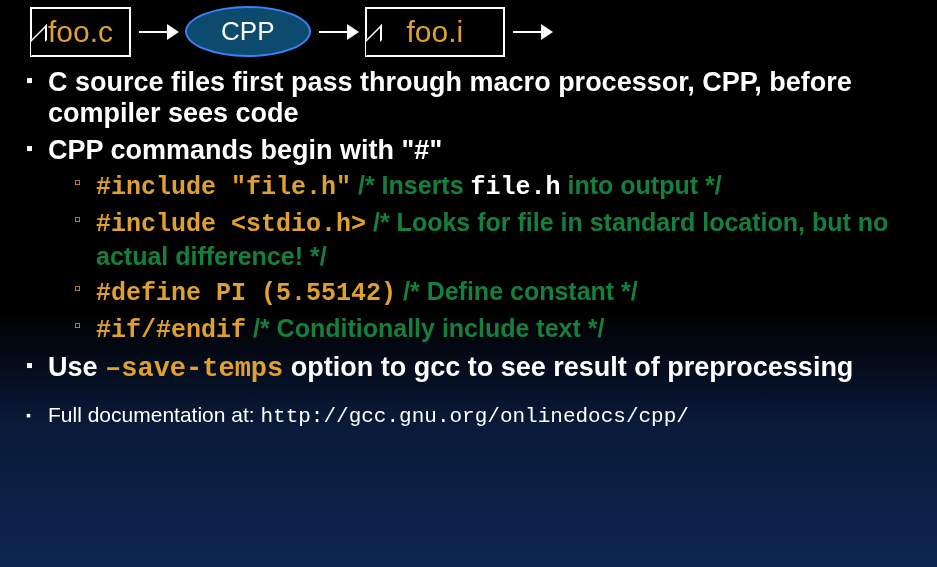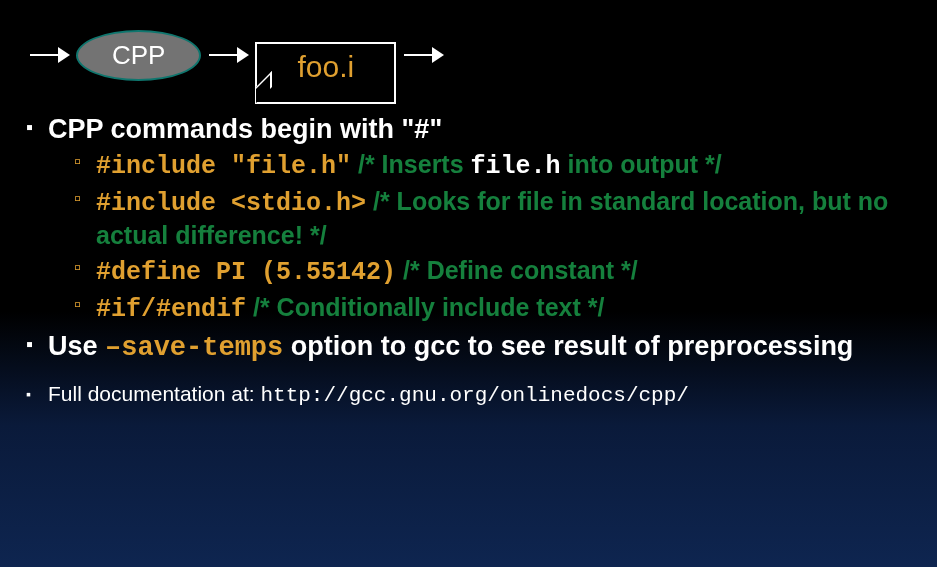--- a/index.html
+++ b/index.html
@@ -32,26 +32,26 @@
     left: -1px;
     width: 14px;
     height: 14px;
     border-top: 2px solid #fff;
     border-right: 2px solid #fff;
     background: #000;
     transform: skewY(-45deg);
     transform-origin: top left;
   }
   .oval {
-    border: 2px solid #0f766e;
+    border: 2px solid #3b82f6;
     border-radius: 50%;
     padding: 8px 34px;
     font-size: 26px;
     color: #ffffff;
-    background: #737373;
+    background: #0c4a6e;
   }
   .arrow {
     display: inline-block;
     width: 38px;
     position: relative;
   }
   .arrow::before {
     content: "";
     position: absolute;
     top: 50%;
@@ -65,21 +65,21 @@
     content: "";
     position: absolute;
     right: -2px;
     top: 50%;
     transform: translateY(-50%);
     width: 0; height: 0;
     border-left: 12px solid #fff;
     border-top: 8px solid transparent;
     border-bottom: 8px solid transparent;
   }
-  .file-big { padding: 6px 40px 18px 40px; margin-top: 36px; }
+  .file-big { padding: 6px 40px 6px 40px; }
 
   ul.main {
     list-style: none;
     padding: 0 20px 0 20px;
   }
   ul.main > li {
     position: relative;
     padding-left: 28px;
     font-size: 27px;
     font-weight: bold;
@@ -132,28 +132,30 @@
     font-weight: normal !important;
     margin-top: 18px;
   }
   li.small::before { font-size: 14px !important; top: 4px !important; }
   .url { font-family: "Courier New", monospace; }
 </style>
 </head>
 <body>
 
 <div class="diagram">
+  <div class="file-box">foo.c</div>
   <span class="arrow"></span>
   <div class="oval">CPP</div>
   <span class="arrow"></span>
   <div class="file-box file-big">foo.i</div>
   <span class="arrow"></span>
 </div>
 
 <ul class="main">
+  <li>C source files first pass through macro processor, CPP, before compiler sees code</li>
   <li>
     <span>CPP commands begin with "#"</span>
     <ul class="sub">
       <li>
         <span class="code">#include "file.h"</span>
         <span class="comment">/* Inserts </span><span class="code-inline">file.h</span><span class="comment"> into output */</span>
       </li>
       <li>
         <span class="code">#include &lt;stdio.h&gt;</span>
         <span class="comment">/* Looks for file in standard location, but no actual difference! */</span>

